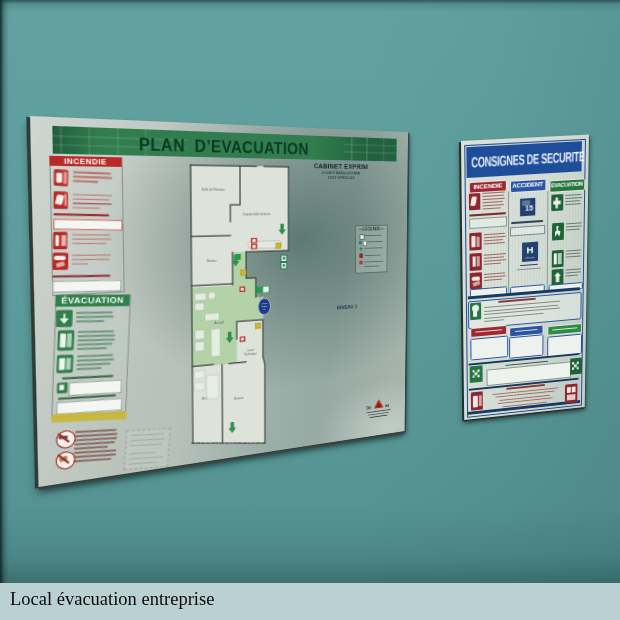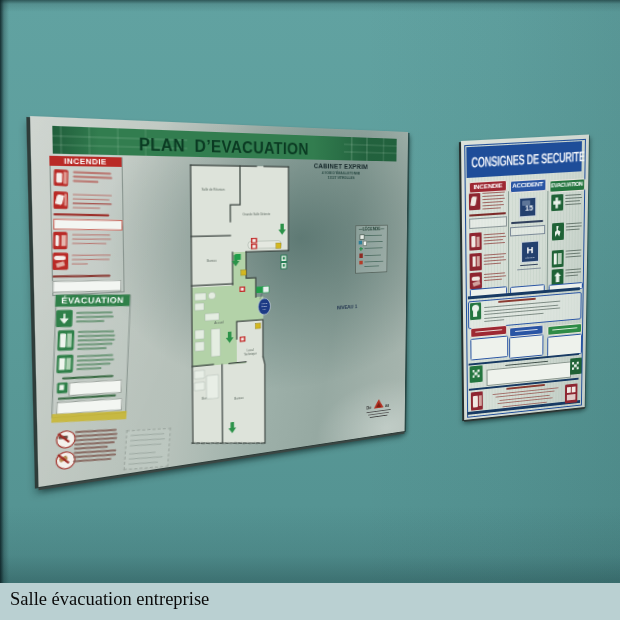--- a/index.html
+++ b/index.html
@@ -565,14 +565,14 @@
   <div class="abs" style="left:104px;top:250px;width:13px;height:20px;background:#8e2530;border-radius:1px;">
     <div class="abs" style="left:2px;top:3px;width:4px;height:6px;background:#f0e8e2;"></div>
     <div class="abs" style="left:7px;top:3px;width:4px;height:6px;background:#f0e8e2;"></div>
     <div class="abs" style="left:2px;top:11px;width:9px;height:6px;background:#f0e8e2;opacity:.85;"></div>
   </div>
 </div>
 
 <div class="abs" id="caption" style="left:0;top:583px;width:620px;height:37px;background:#bad0d2;">
 
   <div class="abs" style="left:10px;top:6px;font-family:'Liberation Serif',serif;
-       font-size:18.5px;color:#0a0a0a;">Salle évacuation entreprise</div>
+       font-size:18.5px;color:#0a0a0a;">Local évacuation entreprise</div>
 </div>
 
 </body></html>

